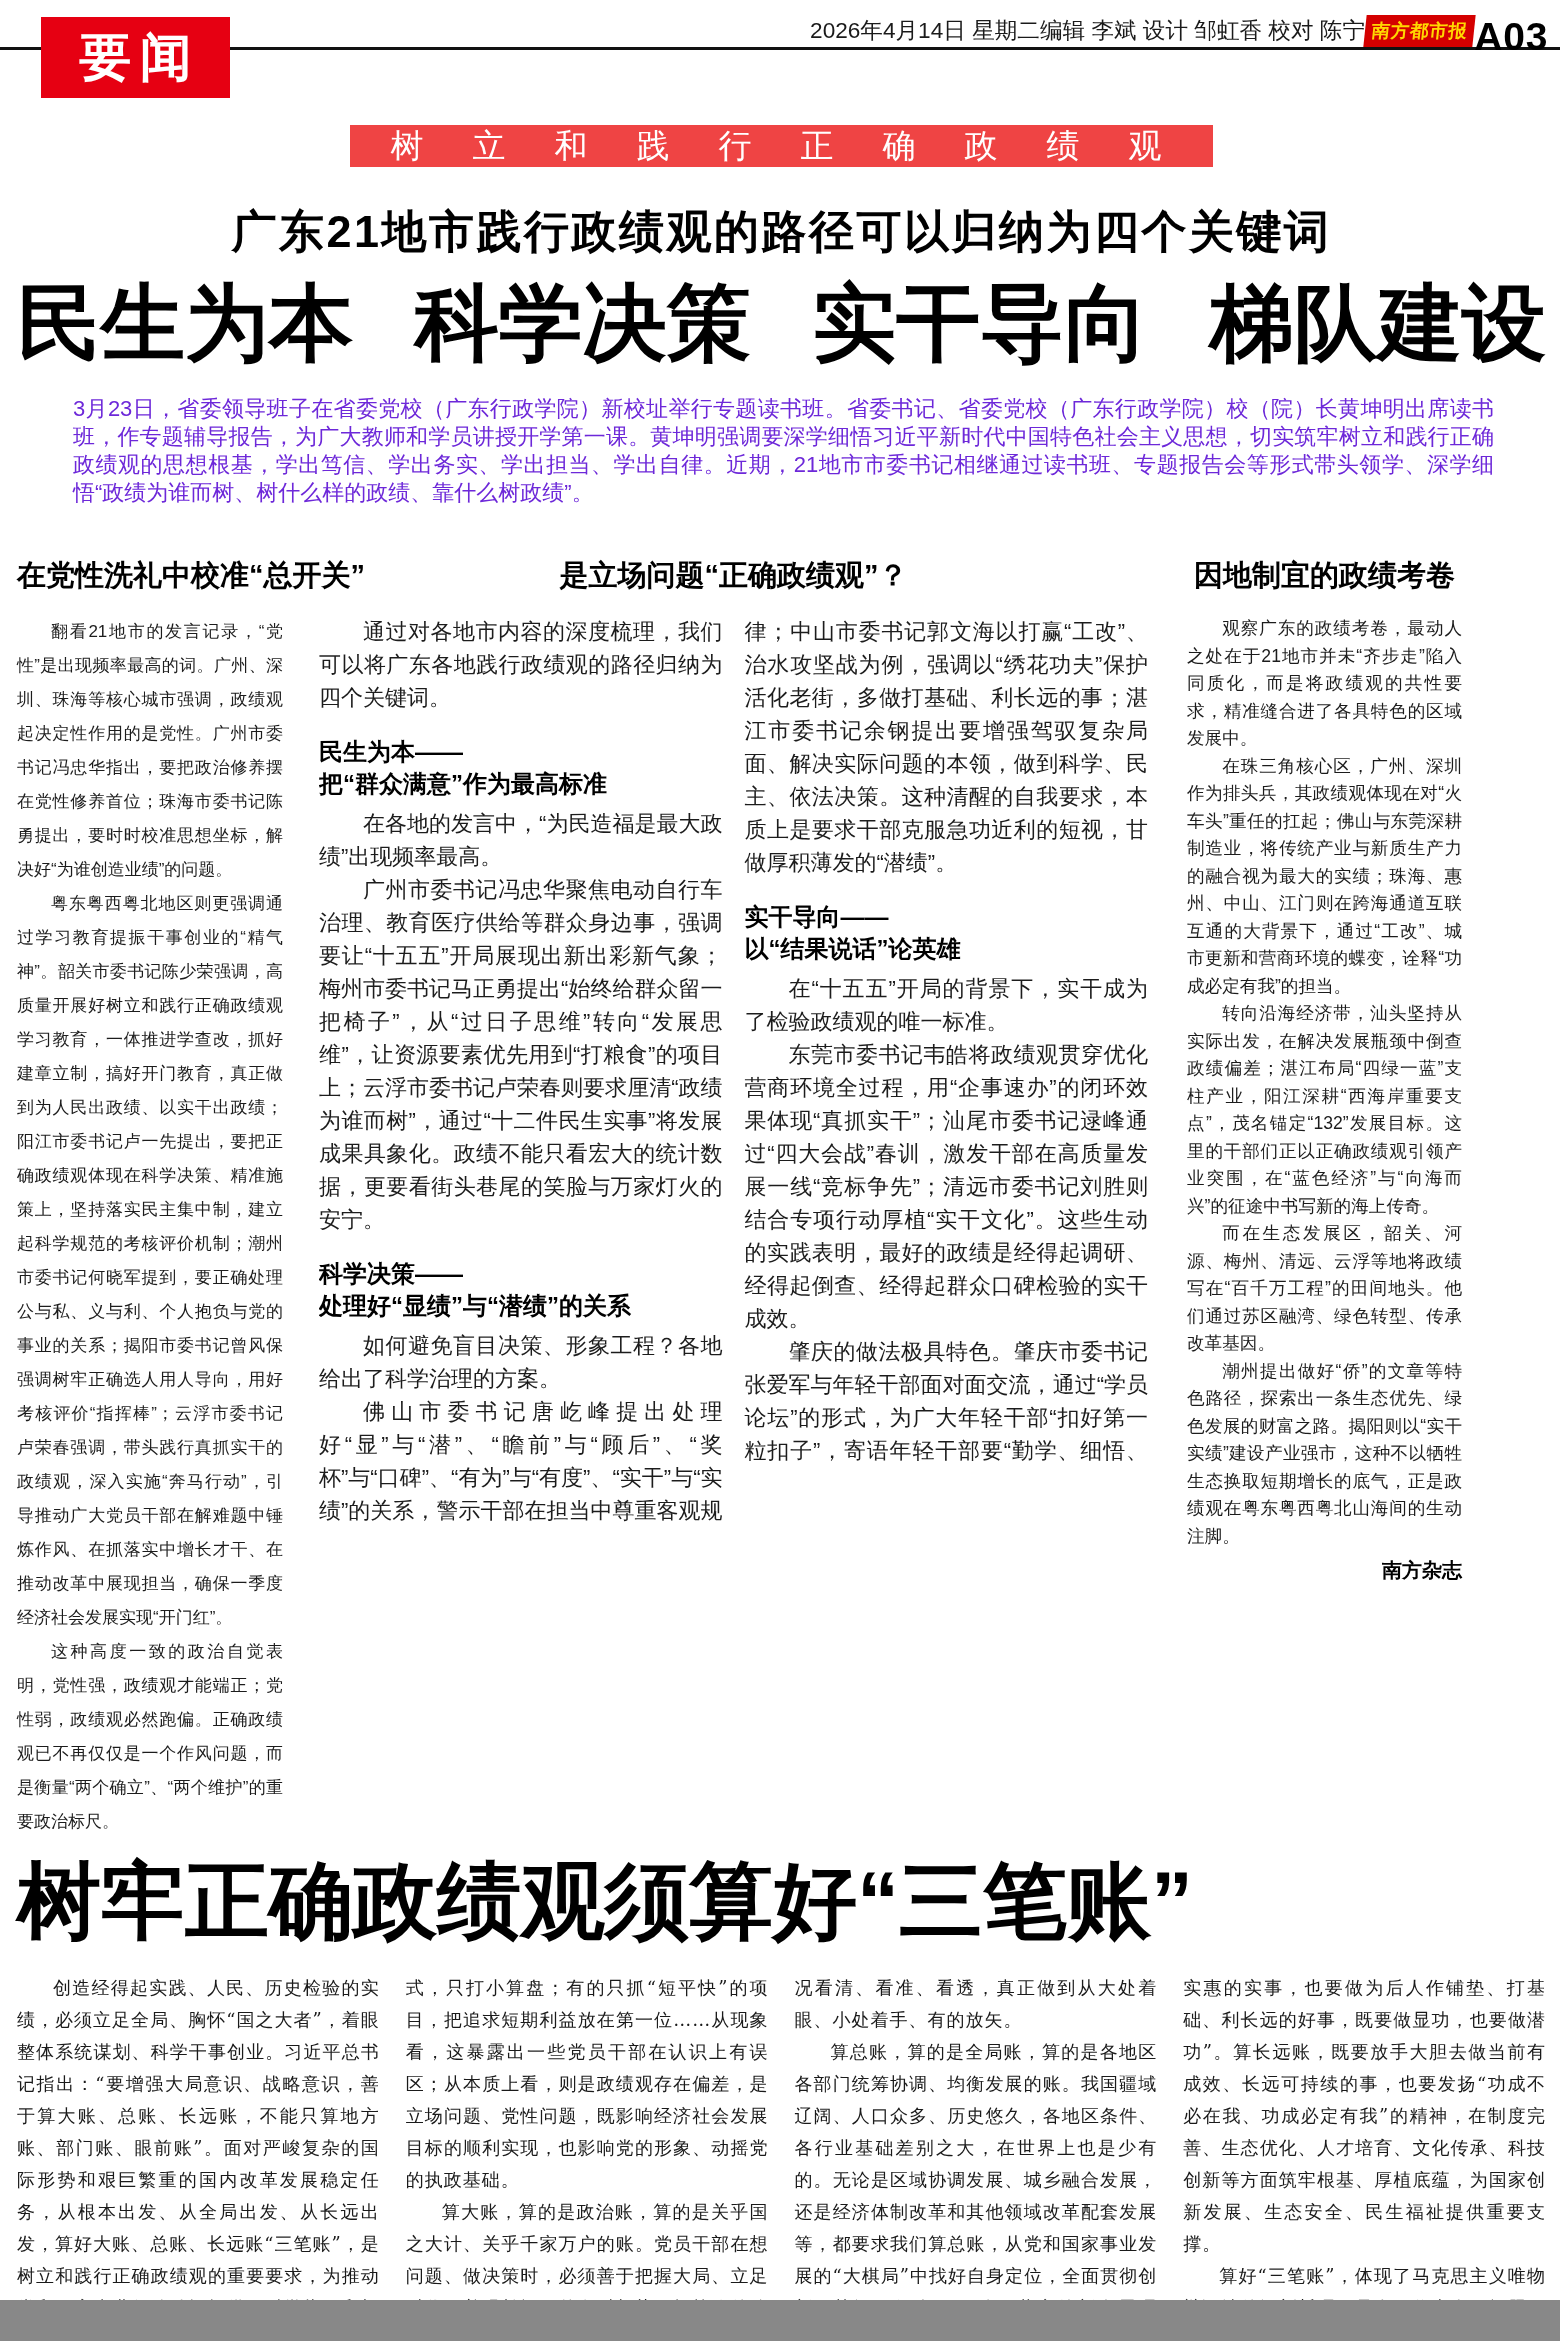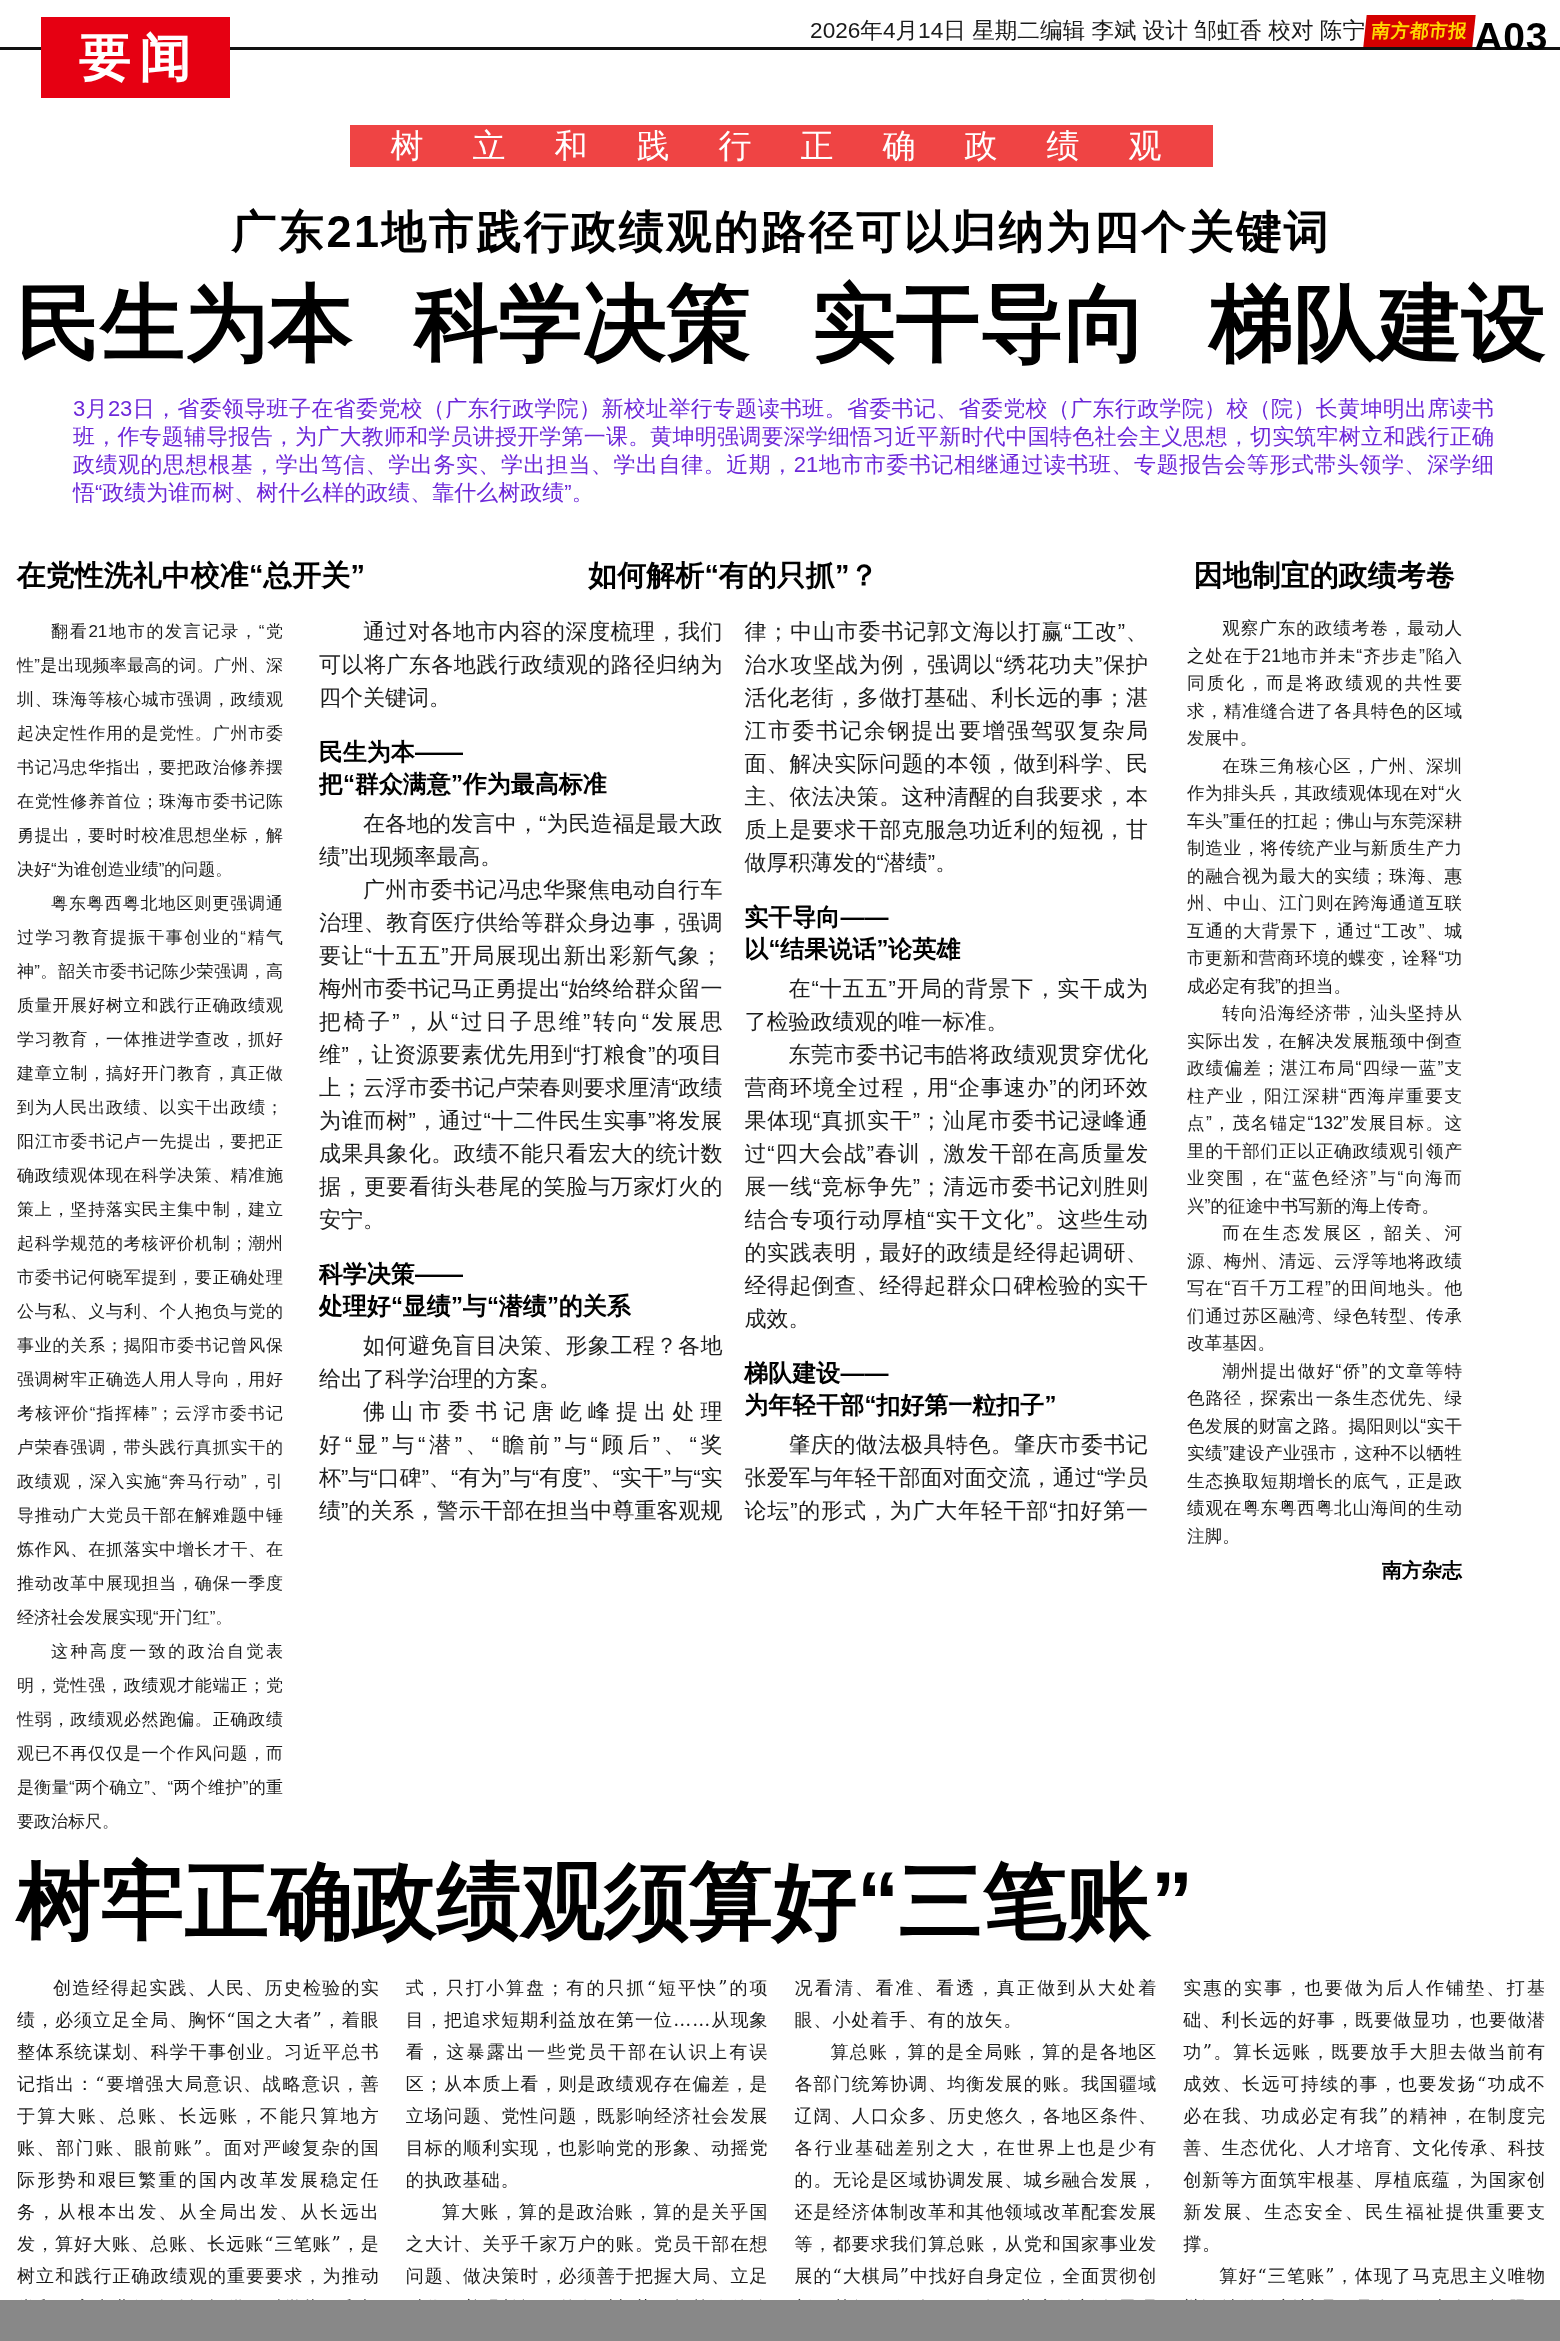--- a/index.html
+++ b/index.html
@@ -104,45 +104,41 @@
     <div class="top-section">
       <div class="col-a">
         <div class="col-title">在党性洗礼中校准“总开关”</div>
         <div class="col-a-body">
             <p>翻看21地市的发言记录，“党性”是出现频率最高的词。广州、深圳、珠海等核心城市强调，政绩观起决定性作用的是党性。广州市委书记冯忠华指出，要把政治修养摆在党性修养首位；珠海市委书记陈勇提出，要时时校准思想坐标，解决好“为谁创造业绩”的问题。</p>
             <p>粤东粤西粤北地区则更强调通过学习教育提振干事创业的“精气神”。韶关市委书记陈少荣强调，高质量开展好树立和践行正确政绩观学习教育，一体推进学查改，抓好建章立制，搞好开门教育，真正做到为人民出政绩、以实干出政绩；阳江市委书记卢一先提出，要把正确政绩观体现在科学决策、精准施策上，坚持落实民主集中制，建立起科学规范的考核评价机制；潮州市委书记何晓军提到，要正确处理公与私、义与利、个人抱负与党的事业的关系；揭阳市委书记曾风保强调树牢正确选人用人导向，用好考核评价“指挥棒”；云浮市委书记卢荣春强调，带头践行真抓实干的政绩观，深入实施“奔马行动”，引导推动广大党员干部在解难题中锤炼作风、在抓落实中增长才干、在推动改革中展现担当，确保一季度经济社会发展实现“开门红”。</p>
             <p>这种高度一致的政治自觉表明，党性强，政绩观才能端正；党性弱，政绩观必然跑偏。正确政绩观已不再仅仅是一个作风问题，而是衡量“两个确立”、“两个维护”的重要政治标尺。</p>
           </div>
       </div>
       <div class="col-b">
-        <div class="col-title">如何解析“有的只抓”？</div>
+        <div class="col-title">是立场问题“正确政绩观”？</div>
         <div class="col-b-body">
             <p>通过对各地市内容的深度梳理，我们可以将广东各地践行政绩观的路径归纳为四个关键词。</p>
             <div class="subhead">
               <div>民生为本——</div>
               <div>把“群众满意”作为最高标准</div>
             </div>
             <p>在各地的发言中，“为民造福是最大政绩”出现频率最高。</p>
             <p>广州市委书记冯忠华聚焦电动自行车治理、教育医疗供给等群众身边事，强调要让“十五五”开局展现出新出彩新气象；梅州市委书记马正勇提出“始终给群众留一把椅子”，从“过日子思维”转向“发展思维”，让资源要素优先用到“打粮食”的项目上；云浮市委书记卢荣春则要求厘清“政绩为谁而树”，通过“十二件民生实事”将发展成果具象化。政绩不能只看宏大的统计数据，更要看街头巷尾的笑脸与万家灯火的安宁。</p>
             <div class="subhead">
               <div>科学决策——</div>
               <div>处理好“显绩”与“潜绩”的关系</div>
             </div>
             <p>如何避免盲目决策、形象工程？各地给出了科学治理的方案。</p>
             <p>佛山市委书记唐屹峰提出处理好“显”与“潜”、“瞻前”与“顾后”、“奖杯”与“口碑”、“有为”与“有度”、“实干”与“实绩”的关系，警示干部在担当中尊重客观规律；中山市委书记郭文海以打赢“工改”、治水攻坚战为例，强调以“绣花功夫”保护活化老街，多做打基础、利长远的事；湛江市委书记余钢提出要增强驾驭复杂局面、解决实际问题的本领，做到科学、民主、依法决策。这种清醒的自我要求，本质上是要求干部克服急功近利的短视，甘做厚积薄发的“潜绩”。</p>
             <div class="subhead">
               <div>实干导向——</div>
               <div>以“结果说话”论英雄</div>
             </div>
             <p>在“十五五”开局的背景下，实干成为了检验政绩观的唯一标准。</p>
             <p>东莞市委书记韦皓将政绩观贯穿优化营商环境全过程，用“企事速办”的闭环效果体现“真抓实干”；汕尾市委书记逯峰通过“四大会战”春训，激发干部在高质量发展一线“竞标争先”；清远市委书记刘胜则结合专项行动厚植“实干文化”。这些生动的实践表明，最好的政绩是经得起调研、经得起倒查、经得起群众口碑检验的实干成效。</p>
-            <div class="subhead">
-              <div>梯队建设——</div>
-              <div>为年轻干部“扣好第一粒扣子”</div>
-            </div>
             <p>肇庆的做法极具特色。肇庆市委书记张爱军与年轻干部面对面交流，通过“学员论坛”的形式，为广大年轻干部“扣好第一粒扣子”，寄语年轻干部要“勤学、细悟、恪遵、力行”，努力做树立和践行正确政绩观的行动派和实干家。</p>
           </div>
       </div>
       <div class="col-c">
         <div class="col-title">因地制宜的政绩考卷</div>
         <div class="col-c-body">
             <p>观察广东的政绩考卷，最动人之处在于21地市并未“齐步走”陷入同质化，而是将政绩观的共性要求，精准缝合进了各具特色的区域发展中。</p>
             <p>在珠三角核心区，广州、深圳作为排头兵，其政绩观体现在对“火车头”重任的扛起；佛山与东莞深耕制造业，将传统产业与新质生产力的融合视为最大的实绩；珠海、惠州、中山、江门则在跨海通道互联互通的大背景下，通过“工改”、城市更新和营商环境的蝶变，诠释“功成必定有我”的担当。</p>
             <p>转向沿海经济带，汕头坚持从实际出发，在解决发展瓶颈中倒查政绩偏差；湛江布局“四绿一蓝”支柱产业，阳江深耕“西海岸重要支点”，茂名锚定“132”发展目标。这里的干部们正以正确政绩观引领产业突围，在“蓝色经济”与“向海而兴”的征途中书写新的海上传奇。</p>
             <p>而在生态发展区，韶关、河源、梅州、清远、云浮等地将政绩写在“百千万工程”的田间地头。他们通过苏区融湾、绿色转型、传承改革基因。</p>

